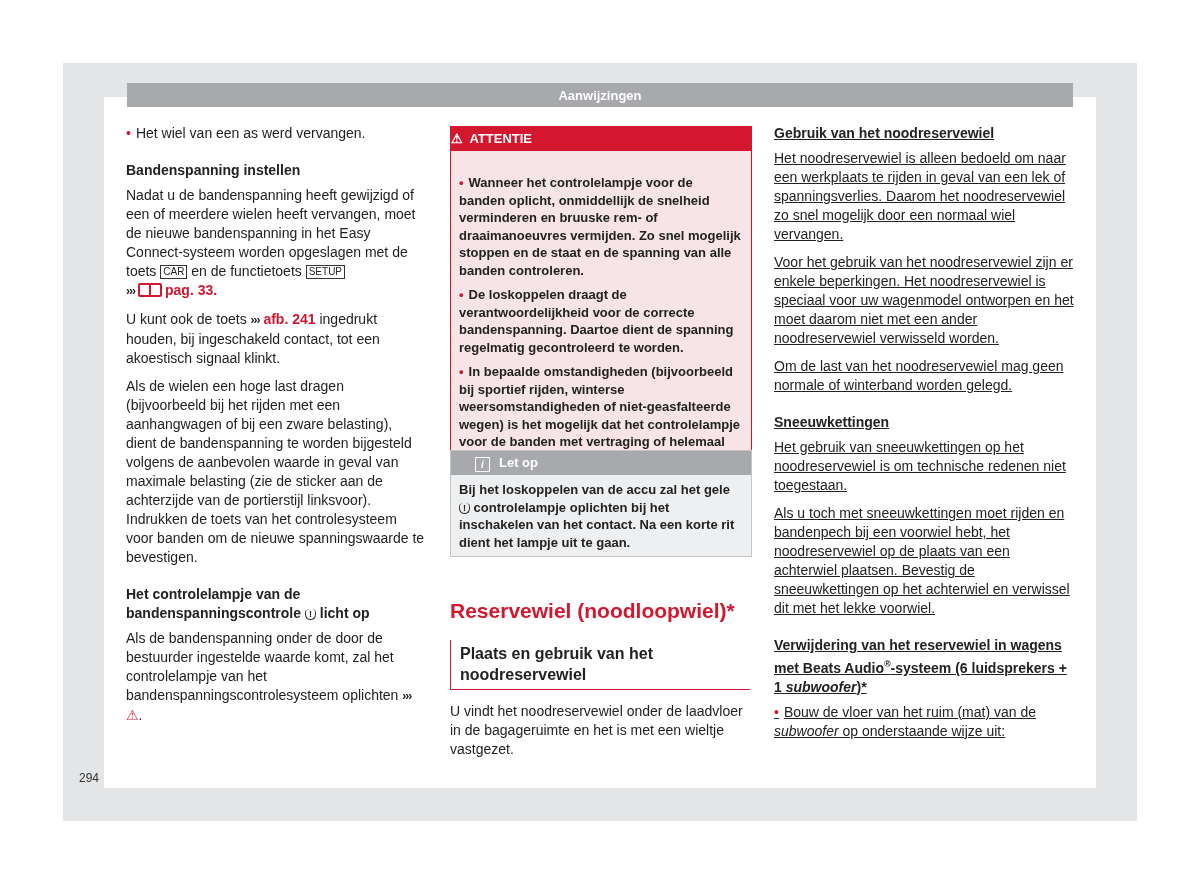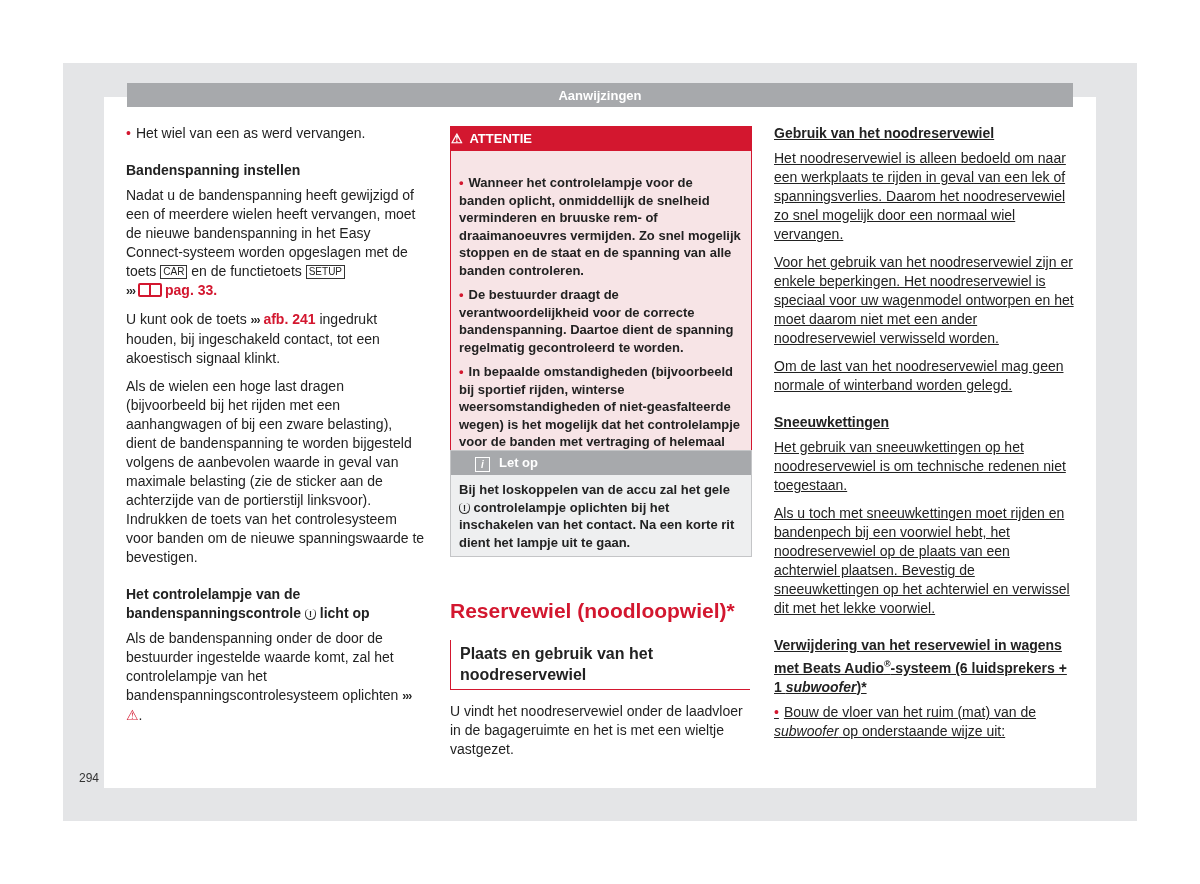--- a/index.html
+++ b/index.html
@@ -70,21 +70,21 @@
 </div>
 
 <div class="col col2">
   <div class="attn-box">
     <div class="attn-head">
       <span>⚠</span>&nbsp;
       <span>ATTENTIE</span>
     </div>
     <div class="attn-body">
       <p><span class="bullet">•</span><span>Wanneer het controlelampje voor de banden oplicht, onmiddellijk de snelheid verminderen en bruuske rem- of draaimanoeuvres vermijden. Zo snel mogelijk stoppen en de staat en de spanning van alle banden controleren.</span></p>
-      <p><span class="bullet">•</span><span>De bestuurder draagt de verantwoordelijkheid voor de correcte bandenspanning. Daartoe dient de spanning regelmatig gecontroleerd te worden.</span></p>
+      <p><span class="bullet">•</span><span>De loskoppelen draagt de verantwoordelijkheid voor de correcte bandenspanning. Daartoe dient de spanning regelmatig gecontroleerd te worden.</span></p>
       <p><span class="bullet">•</span><span>In bepaalde omstandigheden (bijvoorbeeld bij sportief rijden, winterse weersomstandigheden of niet-geasfalteerde wegen) is het mogelijk dat het controlelampje voor de banden met vertraging of helemaal niet werkt.</span></p>
     </div>
   </div>
 
   <div class="info-box">
     <div class="info-head">
       <span class="info-icon">i</span><span>Let op</span>
     </div>
     <div class="info-body">
       <span>Bij het loskoppelen van de accu zal het gele </span><br><span class="lamp">!</span><span> controlelampje oplichten bij het inschakelen van het contact. Na een korte rit dient het lampje uit te gaan.</span>

